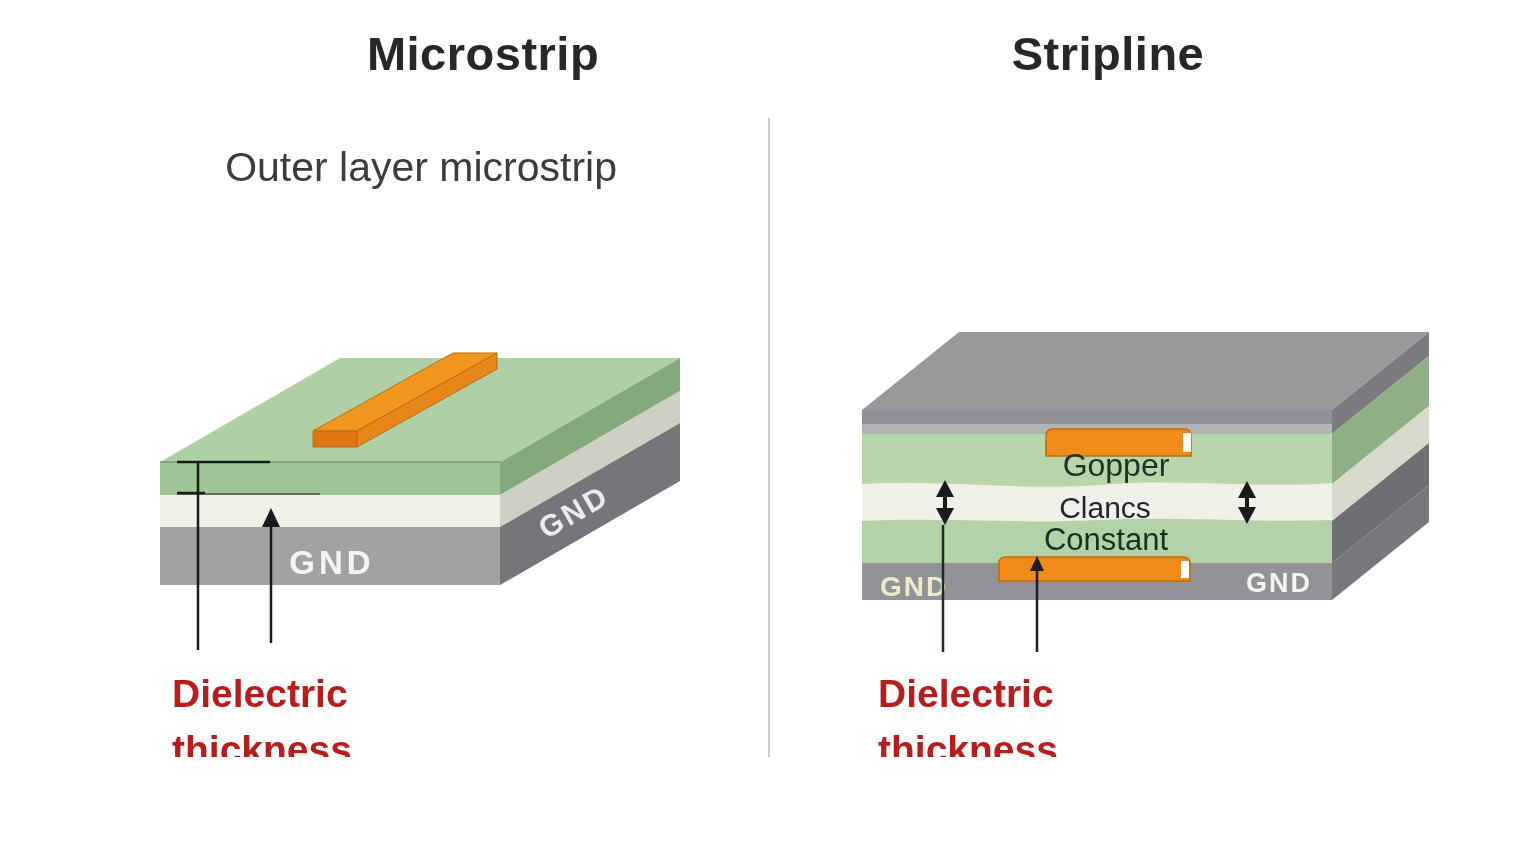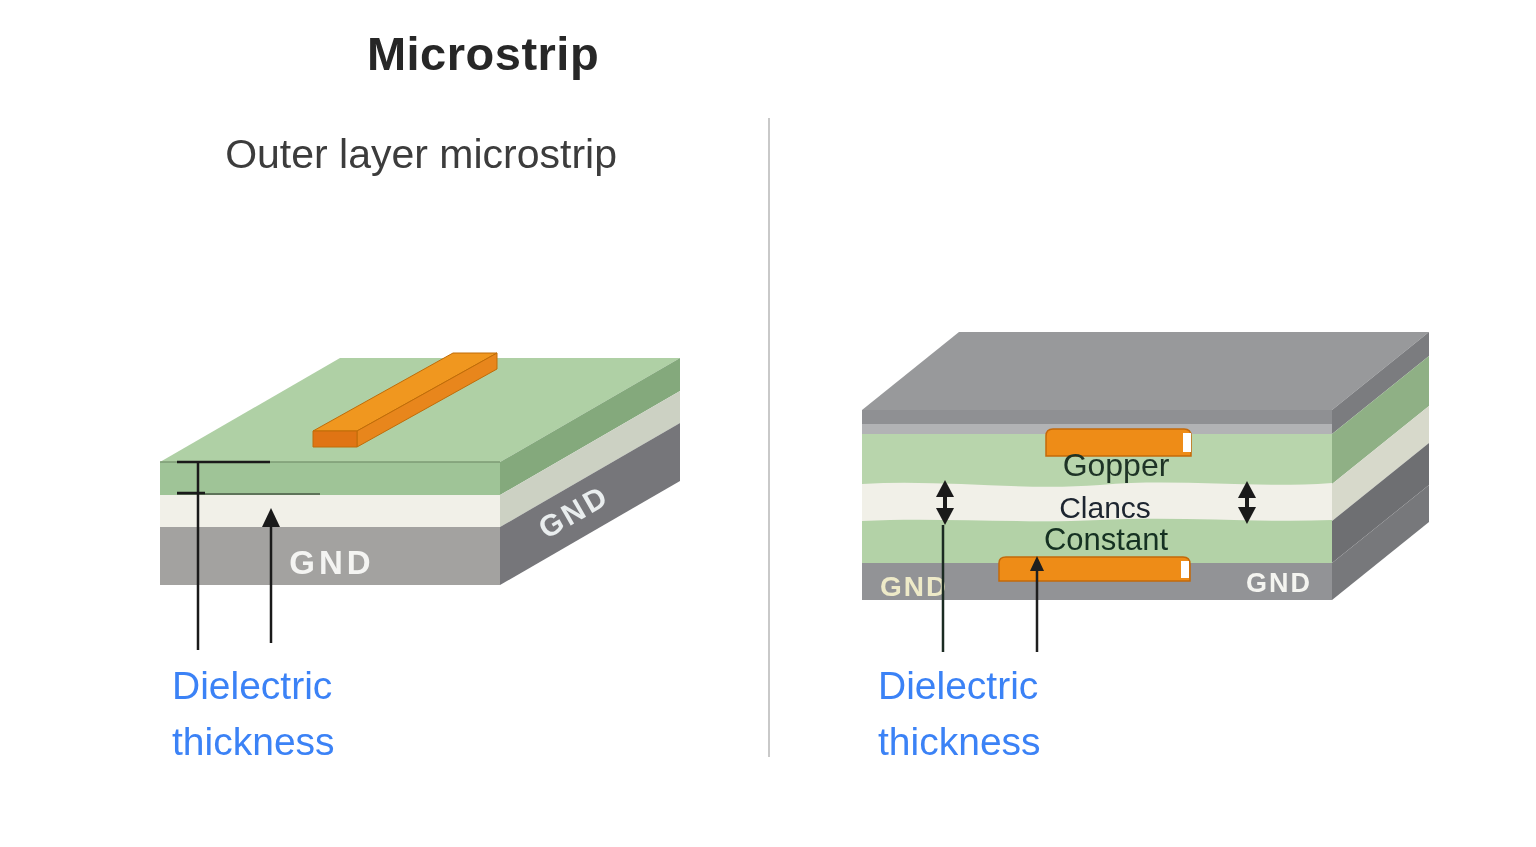--- a/index.html
+++ b/index.html
@@ -10,44 +10,45 @@
   .title{
     position:absolute;top:26px;transform:translateX(-50%);
     font-size:47px;font-weight:700;color:#272727;letter-spacing:.5px;white-space:nowrap;
   }
   #title-left{left:483px;}
   #title-right{left:1108px;}
   .subtitle{
     position:absolute;top:124px;font-size:41px;font-weight:400;color:#3c3c3c;
     line-height:61px;white-space:nowrap;
   }
-  #subtitle-left{right:919px;text-align:right;}
+  #subtitle-left{right:919px;text-align:right;margin-top:13px;}
   #subtitle-right{left:875px;text-align:left;}
   .diag-label{
-    position:absolute;font-size:39px;font-weight:400;color:#3b82f6;line-height:56px;
+    position:absolute;font-size:39px;font-weight:700;color:#b91c1c;line-height:56px;margin-top:8px;
   }
   #label-left{left:172px;top:658px;}
   #label-right{left:878px;top:658px;}
   .dk-label{
     position:absolute;font-size:39px;font-weight:400;color:#7f1d1d;
   }
   #dk-left{left:172px;top:784px;}
   #dk-right{left:878px;top:784px;}
   #divider{
     position:absolute;left:768px;top:118px;width:2px;height:729px;background:#c9c9c9;
   }
   #diagram-svg{position:absolute;left:0;top:0;}
   text{font-family:"Liberation Sans",sans-serif;}
 </style>
 </head>
 <body>
 
 <div id="canvas">
 
   <div class="title" id="title-left">Microstrip</div>
+  <div class="title" id="title-right">Stripline</div>
 
   <div class="subtitle" id="subtitle-left">
     <div>Outer layer microstrip</div>
   </div>
 
   <div id="divider"></div>
 
   <svg id="diagram-svg" width="1536" height="847" viewBox="0 0 1536 847" xmlns="http://www.w3.org/2000/svg">
 
     <g>

